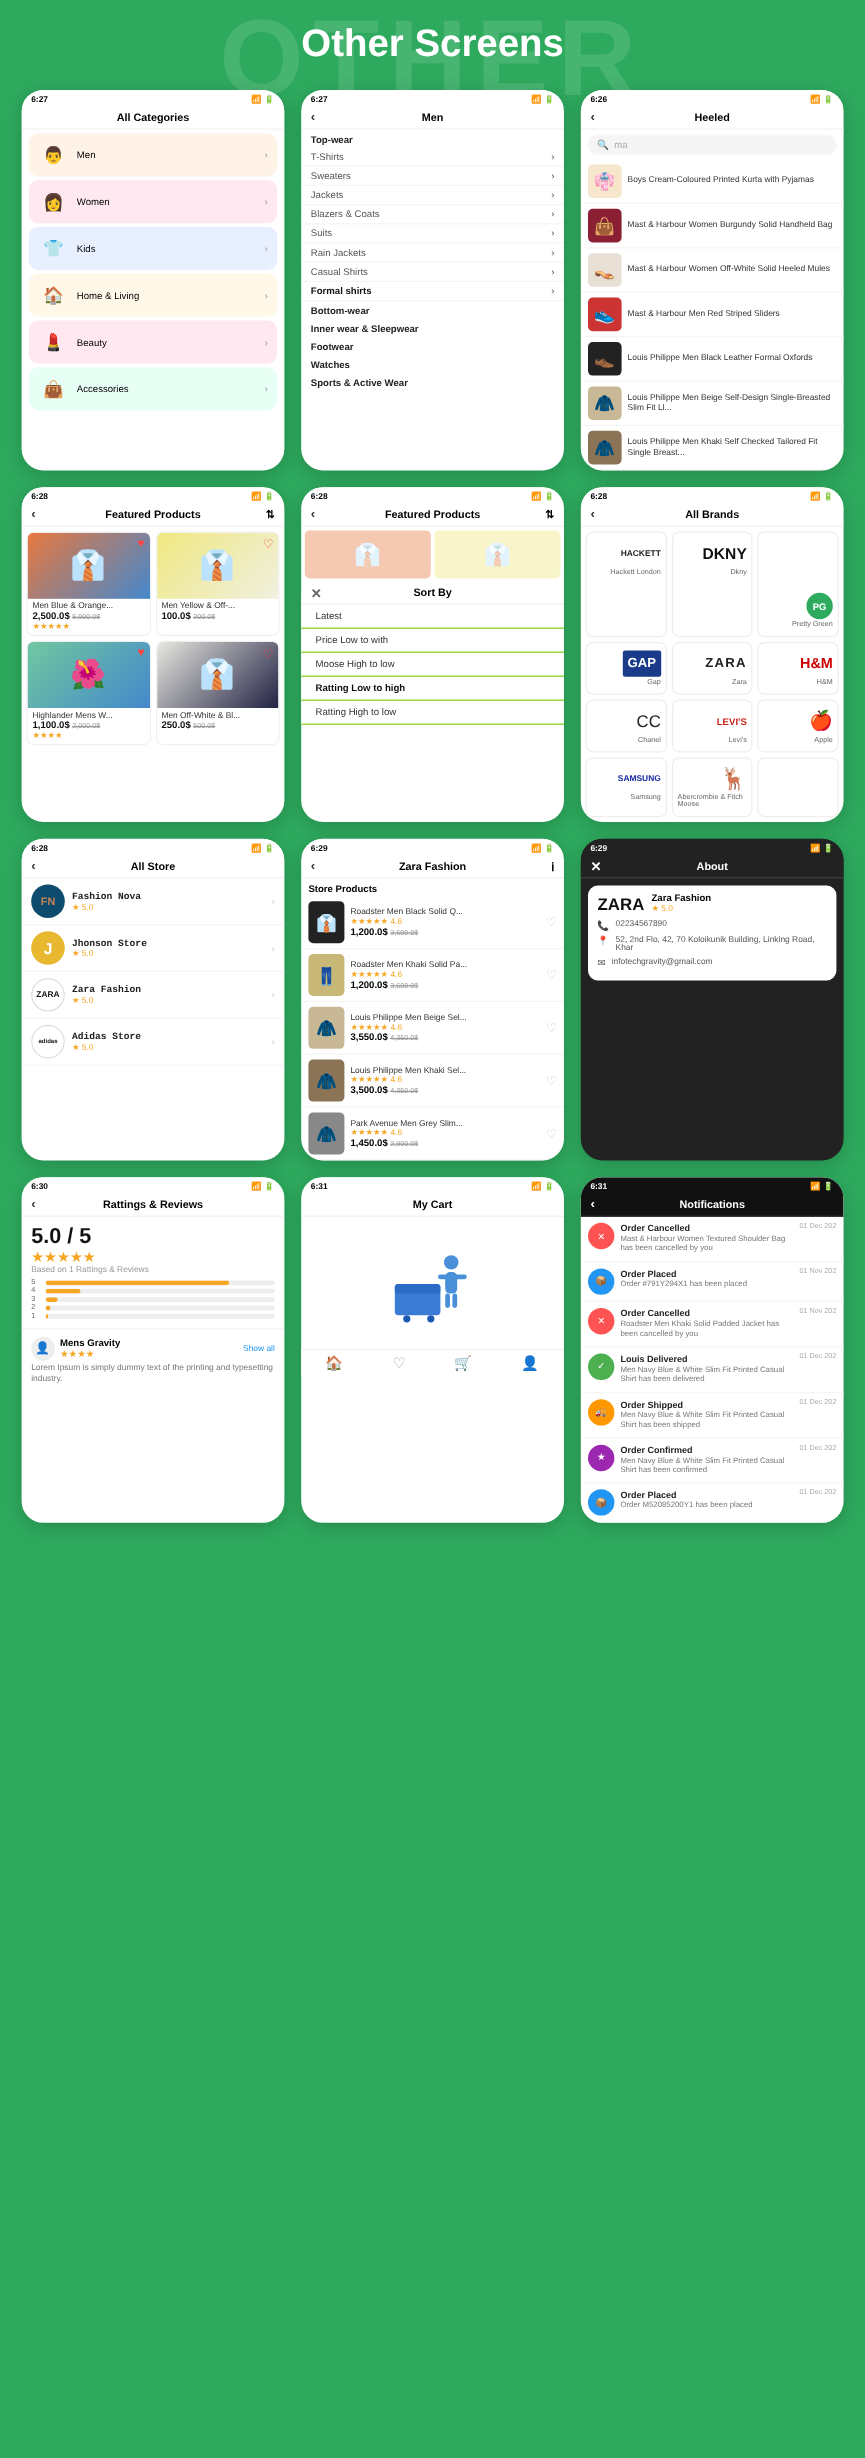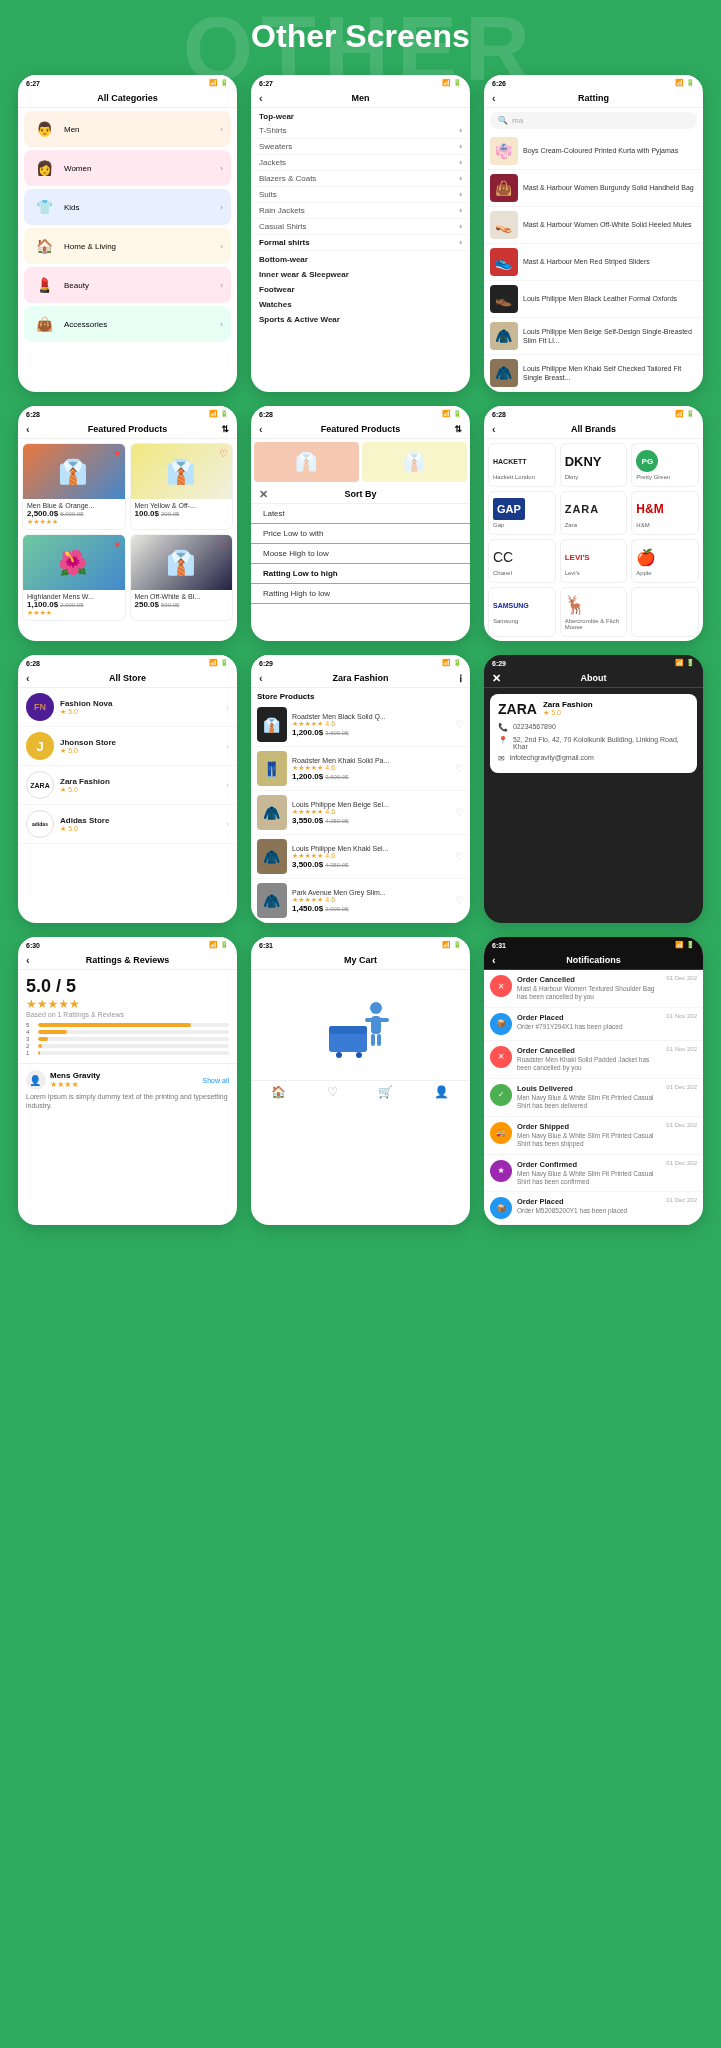--- a/index.html
+++ b/index.html
@@ -187,21 +187,21 @@
     .brands-grid {
       display: grid;
       grid-template-columns: 1fr 1fr 1fr;
       gap: 4px;
       padding: 4px;
     }
     .brand-item {
       border: 1px solid #eee;
       border-radius: 6px;
       padding: 6px 4px;
-      display: flex; flex-direction: column; align-items: flex-start;
+      display: flex; flex-direction: column; align-items: flex-end;
       gap: 2px;
     }
     .brand-logo {
       font-size: 11px; font-weight: 900; color: #222;
       height: 22px; display: flex; align-items: center; justify-content: center;
     }
     .brand-name-label { font-size: 6px; color: #666; }
 
     
     .store-item {
@@ -212,21 +212,21 @@
     .store-left { display: flex; align-items: center; gap: 6px; }
     .store-avatar {
       width: 28px; height: 28px; border-radius: 50%;
       display: flex; align-items: center; justify-content: center;
       font-size: 9px; font-weight: 700;
       background: #f5e6d3;
       color: #c8855a;
       overflow: hidden;
     }
     .store-info { }
-    .store-name { font-size: 8px; font-weight: 600; color: #222; }
+    .store-name { font-size: 8px; font-weight: 600; color: #222; font-family: Liberation Mono, monospace; }
     .store-rating { font-size: 7px; color: #f5a623; }
     .store-arrow { font-size: 8px; color: #ccc; }
 
     
     .zara-banner {
       background: #f0f0f0;
       height: 35px;
       display: flex; align-items: center; justify-content: center;
       margin: 4px;
       border-radius: 6px;
@@ -451,21 +451,21 @@
   <div class="phone-frame">
     <div class="phone-status-bar">
       <span>6:26</span>
       <div class="status-icons">
           <span>📶</span>
           <span>🔋</span>
         </div>
     </div>
     <div class="phone-header">
       <span class="back-arrow">‹</span>
-      <span>Ratting</span>
+      <span>Heeled</span>
     </div>
     <div class="search-bar">
       <span>🔍</span>
       <span>ma</span>
     </div>
     <div>
       <div class="search-result-item">
         <div class="search-thumb" style="background:#f5e6cc; display:flex;align-items:center;justify-content:center;font-size:14px;">👘</div>
         <span class="search-item-text">Boys Cream-Coloured Printed Kurta with Pyjamas</span>
       </div>
@@ -602,21 +602,21 @@
     <div class="brands-grid">
       <div class="brand-item">
         <div class="brand-logo" style="font-size:7px;font-weight:800;">HACKETT</div>
         <div class="brand-name-label">Hackett London</div>
       </div>
       <div class="brand-item">
         <div class="brand-logo" style="font-size:13px;font-weight:900;color:#111;">DKNY</div>
         <div class="brand-name-label">Dkny</div>
       </div>
       <div class="brand-item">
-        <div class="brand-logo" style="width:22px;height:22px;border-radius:50%;background:#2eaa5e;color:white;font-size:8px;display:flex;align-items:center;justify-content:center;">PG</div>
+        <div class="brand-logo" style="width:22px;height:22px;border-radius:50%;background:#2eaa5e;color:white;font-size:8px;display:flex;align-items:center;justify-content:center;margin-top:44px;">PG</div>
         <div class="brand-name-label">Pretty Green</div>
       </div>
       <div class="brand-item">
         <div class="brand-logo" style="background:#1a3a8a;color:white;padding:2px 4px;font-size:11px;border-radius:2px;">GAP</div>
         <div class="brand-name-label">Gap</div>
       </div>
       <div class="brand-item">
         <div class="brand-logo" style="font-size:11px;font-weight:900;letter-spacing:1px;">ZARA</div>
         <div class="brand-name-label">Zara</div>
       </div>
@@ -659,21 +659,21 @@
           <span>🔋</span>
         </div>
     </div>
     <div class="phone-header">
       <span class="back-arrow">‹</span>
       <span>All Store</span>
     </div>
     <div>
       <div class="store-item">
         <div class="store-left">
-          <div class="store-avatar" style="background:#4c1d95;color:#c8855a;">FN</div>
+          <div class="store-avatar" style="background:#0c4a6e;color:#c8855a;">FN</div>
           <div class="store-info">
             <div class="store-name">Fashion Nova</div>
             <div class="store-rating">★ 5.0</div>
           </div>
         </div>
         <span class="store-arrow">›</span>
       </div>
       <div class="store-item">
         <div class="store-left">
           <div class="store-avatar" style="background:#e8b830;color:white;font-size:13px;">J</div>

